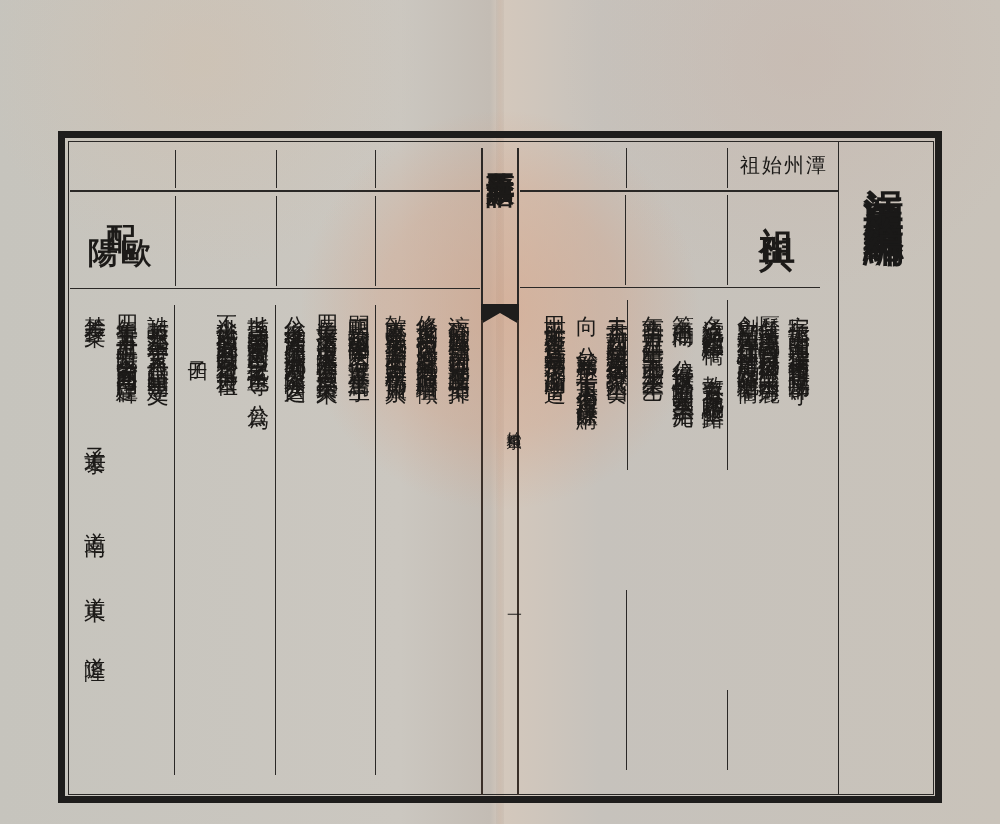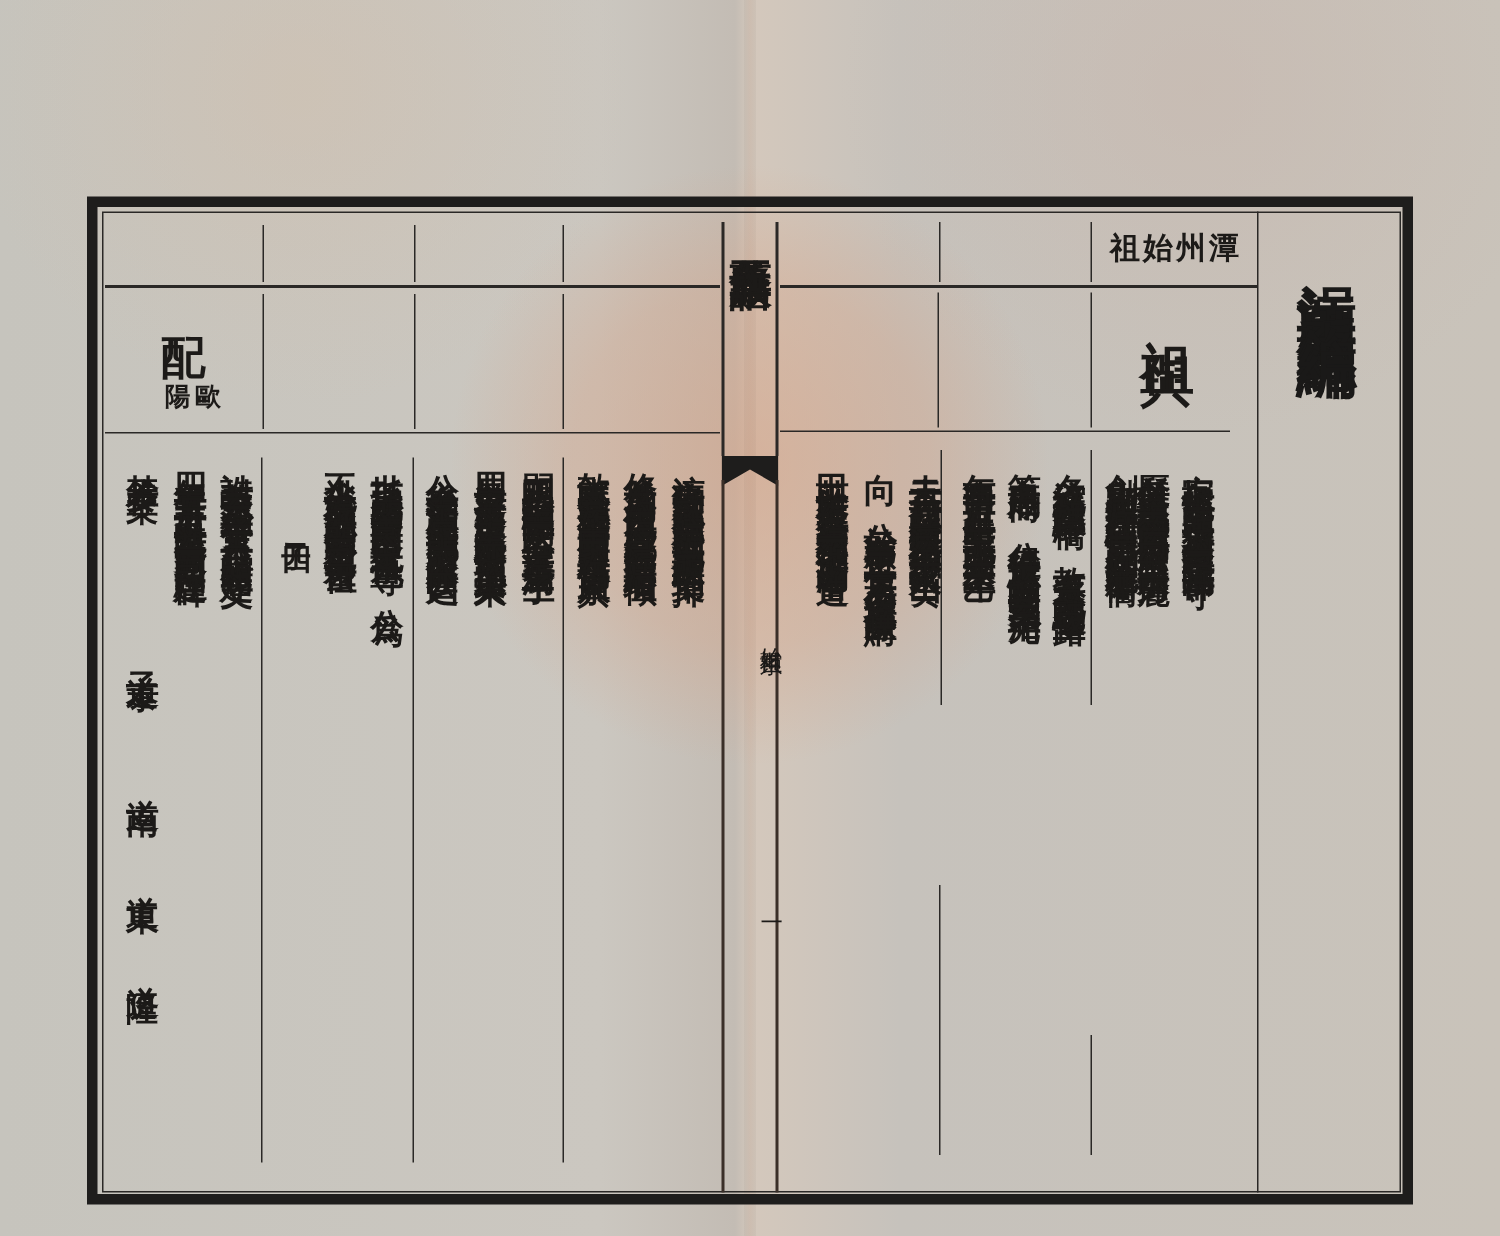--- a/index.html
+++ b/index.html
@@ -27,21 +27,20 @@
     position:absolute; left:68px; top:141px; width:866px; height:654px;
     border:1.5px solid #2a2826; box-sizing:border-box;
   }
   .vline { position:absolute; width:0; border-left:1.6px solid #2a2826; }
   .hline { position:absolute; height:0; border-top:2px solid #2a2826; }
 
   .vcol {
     position:absolute; writing-mode: vertical-rl; text-orientation: upright;
     font-size:22px; line-height:26px; letter-spacing:3.2px;
     white-space:nowrap;
-    font-weight:bold;
   }
   .title {
     position:absolute; left:862px; top:158px; writing-mode: vertical-rl; text-orientation: upright;
     font-size:40px; font-weight:bold; letter-spacing:4px; line-height:44px; color:#1a1918;
   }
   .hdr-small { font-size:20px; letter-spacing:2px; }
   .heading-big { font-size:36px; font-weight:bold; letter-spacing:8px; line-height:40px; }
   .heading-mid { font-size:30px; font-weight:bold; line-height:34px; }
 
   .spine-box {
@@ -118,21 +117,21 @@
 <div class="vline" style="left:375px; top:150px; height:38px;"></div>
 <div class="vline" style="left:175px; top:196px; height:90px;"></div>
 <div class="vline" style="left:276px; top:196px; height:90px;"></div>
 <div class="vline" style="left:375px; top:196px; height:90px;"></div>
 <div class="hline" style="left:70px; top:288px; width:410px; border-top-width:1.2px;"></div>
 <div class="vline" style="left:375px; top:305px; height:470px;"></div>
 <div class="vline" style="left:275px; top:305px; height:470px;"></div>
 <div class="vline" style="left:174px; top:305px; height:470px;"></div>
 
 <div class="vcol heading-mid" style="left:104px; top:200px;">配</div>
-<div class="vcol" style="left:110px; top:240px; writing-mode:horizontal-tb; font-size:17px; font-weight:bold;margin-top:12px;">陽歐</div>
+<div class="vcol" style="left:88px; top:240px; writing-mode:horizontal-tb; font-size:30px; font-weight:bold;">陽歐</div>
 
 <div class="vcol" style="left:446px; top:298px;">涼亭釣舫以爲遊覽佳跡祠內置先世神主及明中葉抑</div>
 <div class="vcol" style="left:414px; top:298px;">修後世各列祖位次因分居各鄉各邑酒掃愆時墻垣傾</div>
 <div class="vcol" style="left:383px; top:298px;">欹木匱蠹蝕後又重修湖左右園土田產秋稅仍蕭永興</div>
 <div class="vcol" style="left:346px; top:298px;">嗣明二戶輪納乾隆年間更名公一世澤幸不替焉生子</div>
 <div class="vcol" style="left:314px; top:298px;">四長道泰次道南次道東次道隆泰公四世孫宗榮與東</div>
 <div class="vcol" style="left:282px; top:298px;">公之後世守湘潭南公分居湘鄉南門泰公與隆公之四</div>
 <div class="vcol" style="left:245px; top:298px;">世孫宗成宗篤開籍甯善兩邑今之紀世系也尊 公爲</div>
 <div class="vcol" style="left:214px; top:298px;">不祧之始祖而各縣則各以開籍之祖爲一世祖云</div>
 <div class="vcol small-note" style="left:185px; top:345px;">子四</div>

